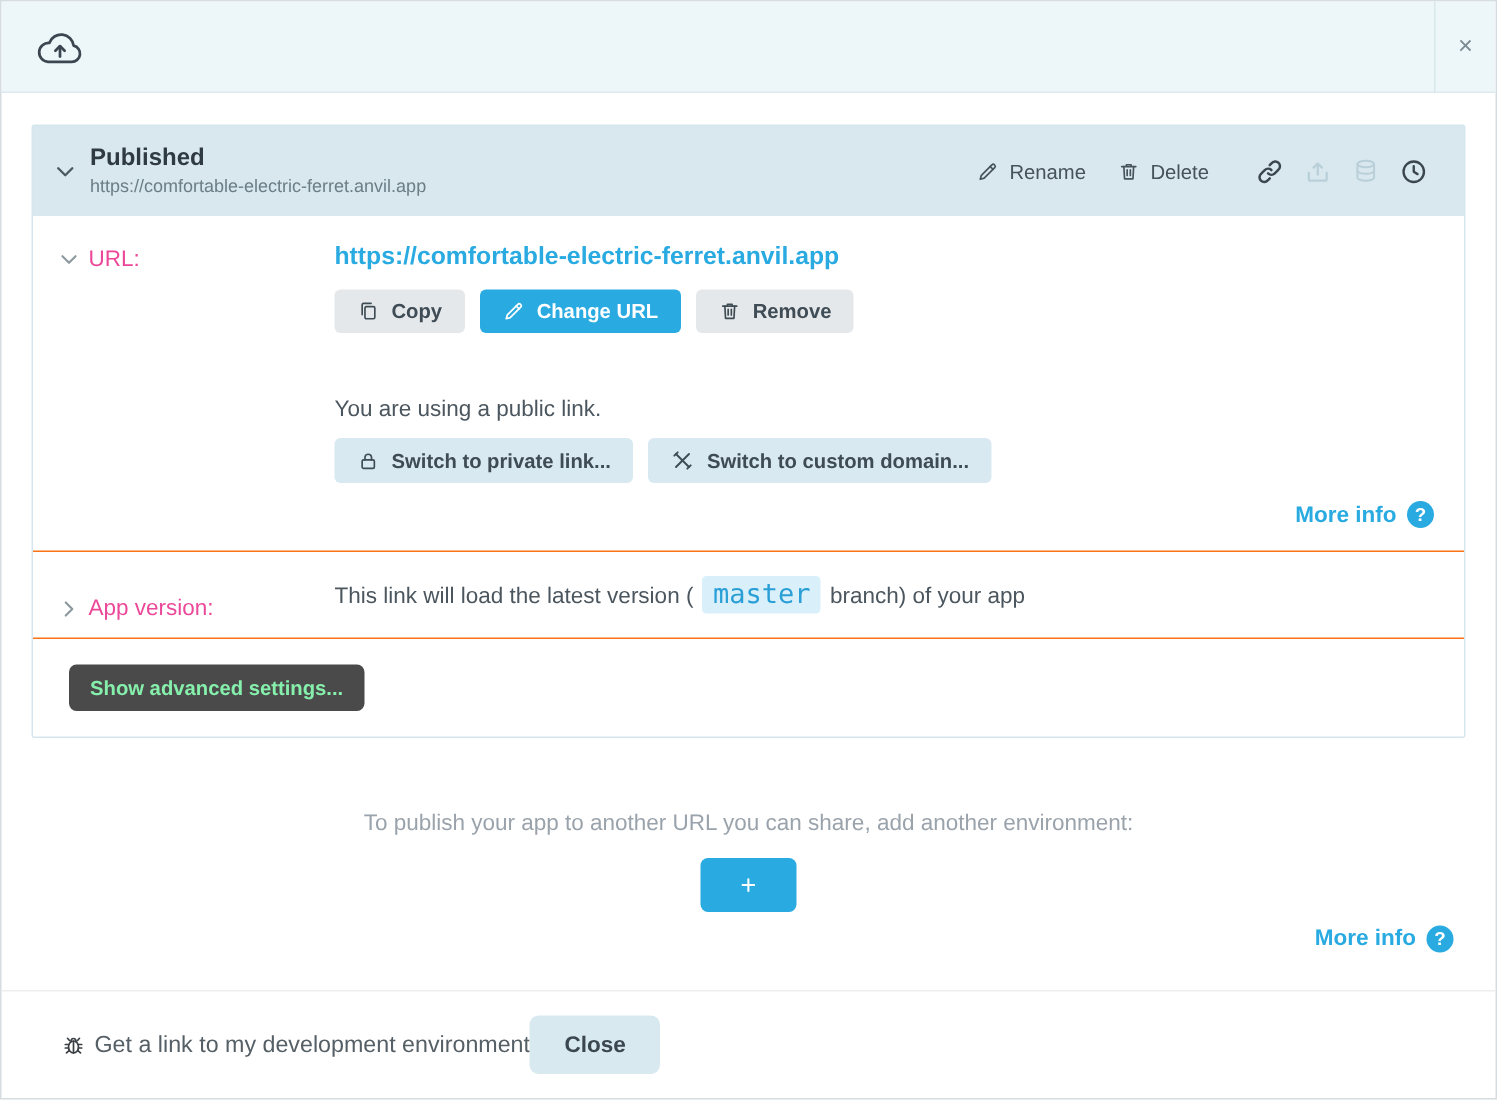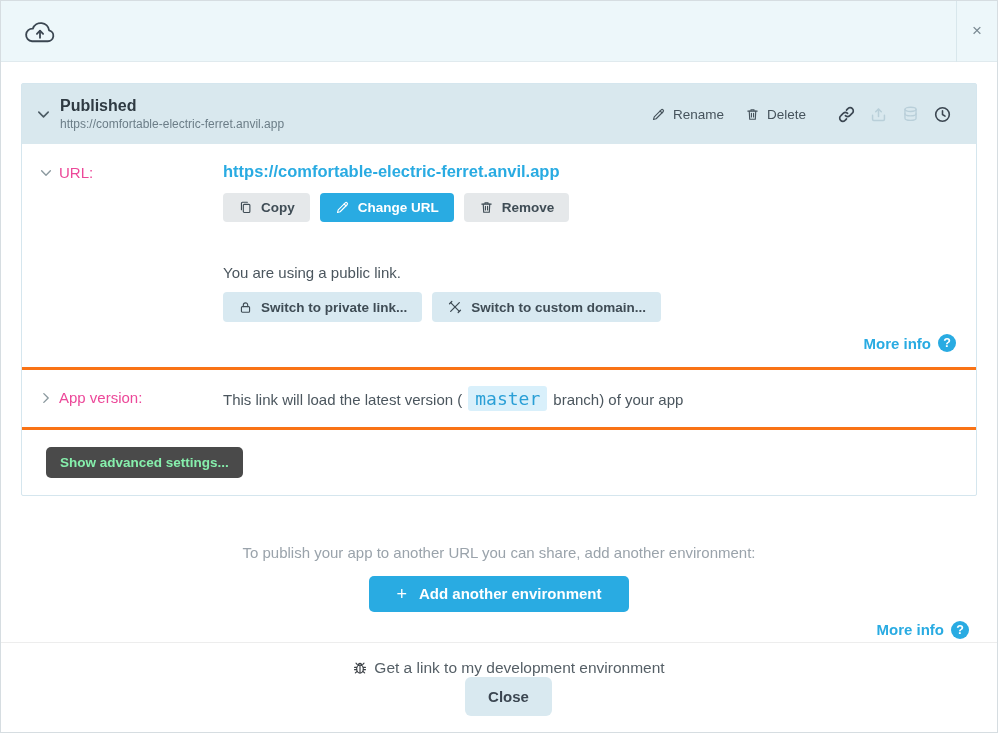--- a/index.html
+++ b/index.html
@@ -83,21 +83,21 @@
     color: #46535c;
     font-size: 13.5px;
     font-family: inherit;
   }
   .icon-btn-group { display: flex; align-items: center; gap: 13px; margin-left: 10px; }
   .icon-btn { background: none; border: none; cursor: pointer; color: #3b4651; display: flex; }
   .icon-btn.disabled { color: #b9cfd9; cursor: default; }
 
   
   .row { display: flex; }
-  .row + .row { border-top: 3px solid #f97316; }
+  .row + .row { border-top: 1px solid #f97316; align-items: center; }
   .row-label-col {
     flex: 0 0 201px;
     padding: 20px 0 0 17px;
     display: flex;
     align-items: flex-start;
     gap: 6px;
     color: #ec4899;
     font-size: 15px;
     font-weight: 400;
   }
@@ -206,21 +206,20 @@
   .moreinfo-row2 { text-align: right; padding-right: 28px; margin-top: 9px; }
 
   
   .dlg-footer {
     margin-top: auto;
     border-top: 1px solid #ededed;
     padding: 16px 21px 16px 40px;
     display: flex;
     align-items: center;
     justify-content: flex-start;
-    flex-direction: column;
   }
   .dev-link {
     display: inline-flex;
     align-items: center;
     gap: 6px;
     color: #555f66;
     font-size: 15.5px;
     text-decoration: none;
     cursor: pointer;
   }
@@ -410,21 +409,20 @@
 
     <div class="row advanced-row">
       <button class="btn-dark">Show advanced settings...</button>
     </div>
   </div>
 
   <div class="add-env-hint">To publish your app to another URL you can share, add another environment:</div>
   <div class="add-env-btn-row">
     <button class="btn-add">
       <span class="plus">+</span>
-      <span>Add another environment</span>
     </button>
   </div>
   <div class="moreinfo-row2">
     <a class="moreinfo">
       <span>More info</span>
       <span class="qbadge">?</span>
     </a>
   </div>
 
 </div>

